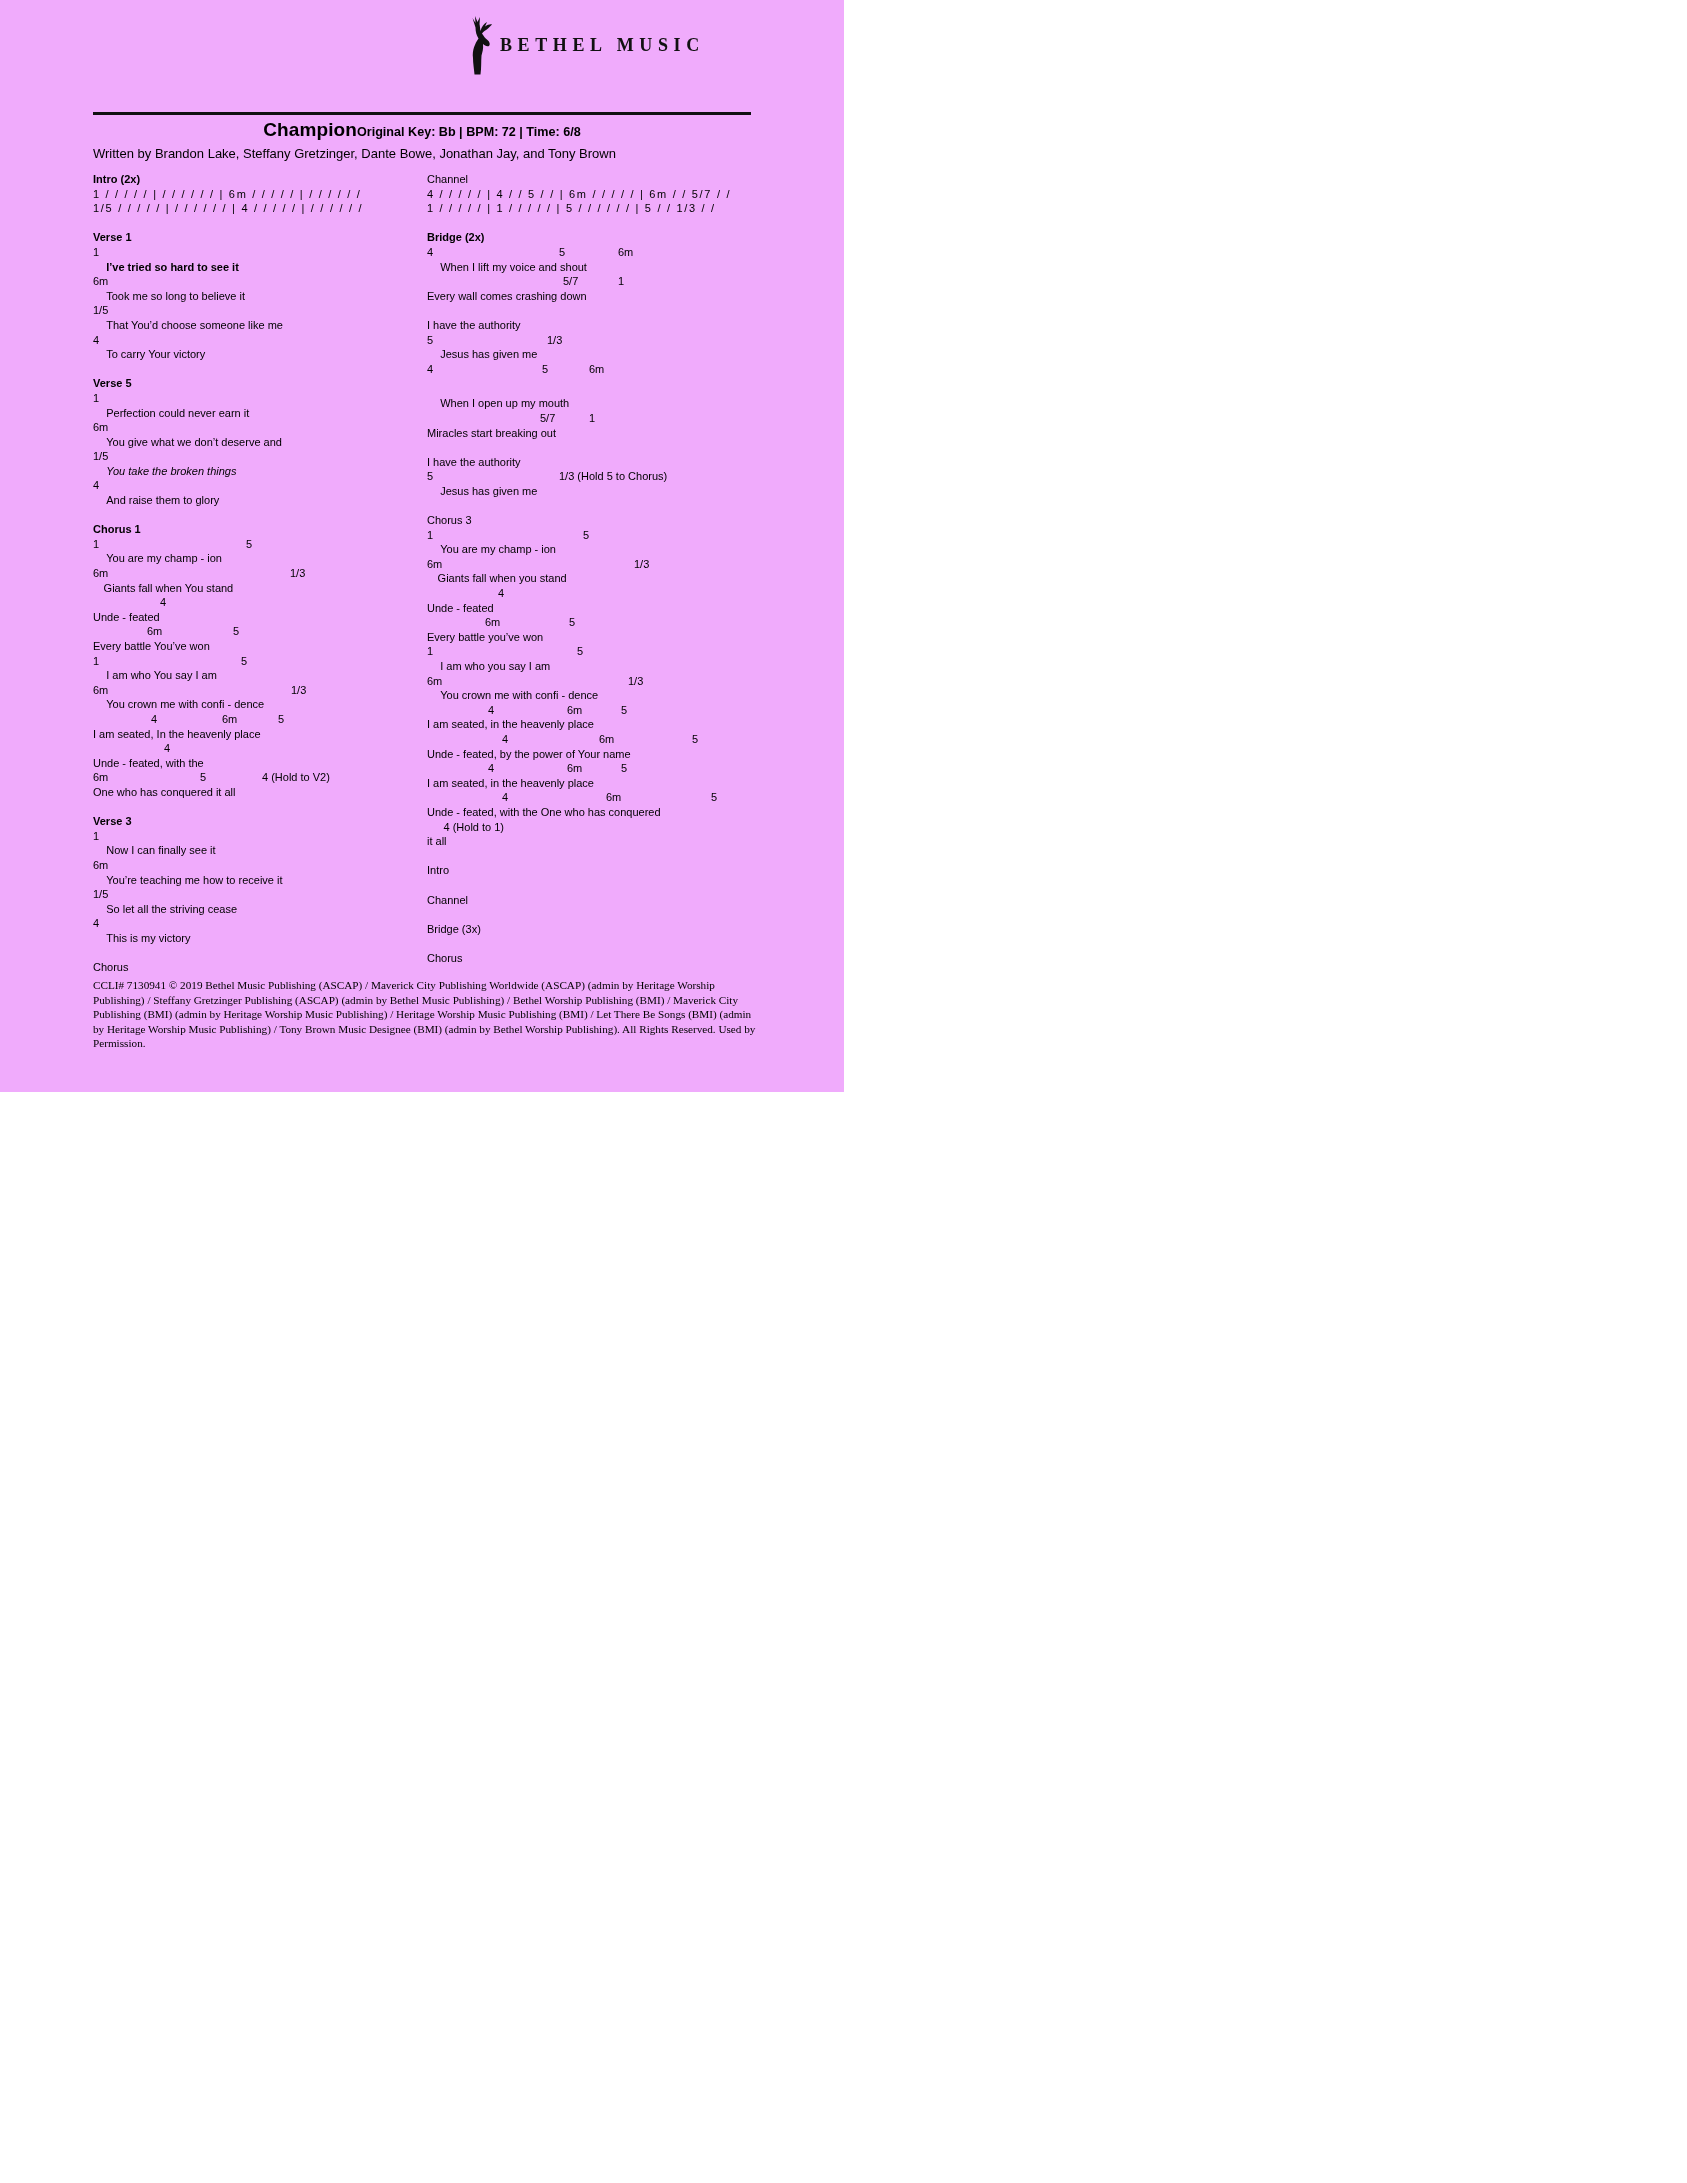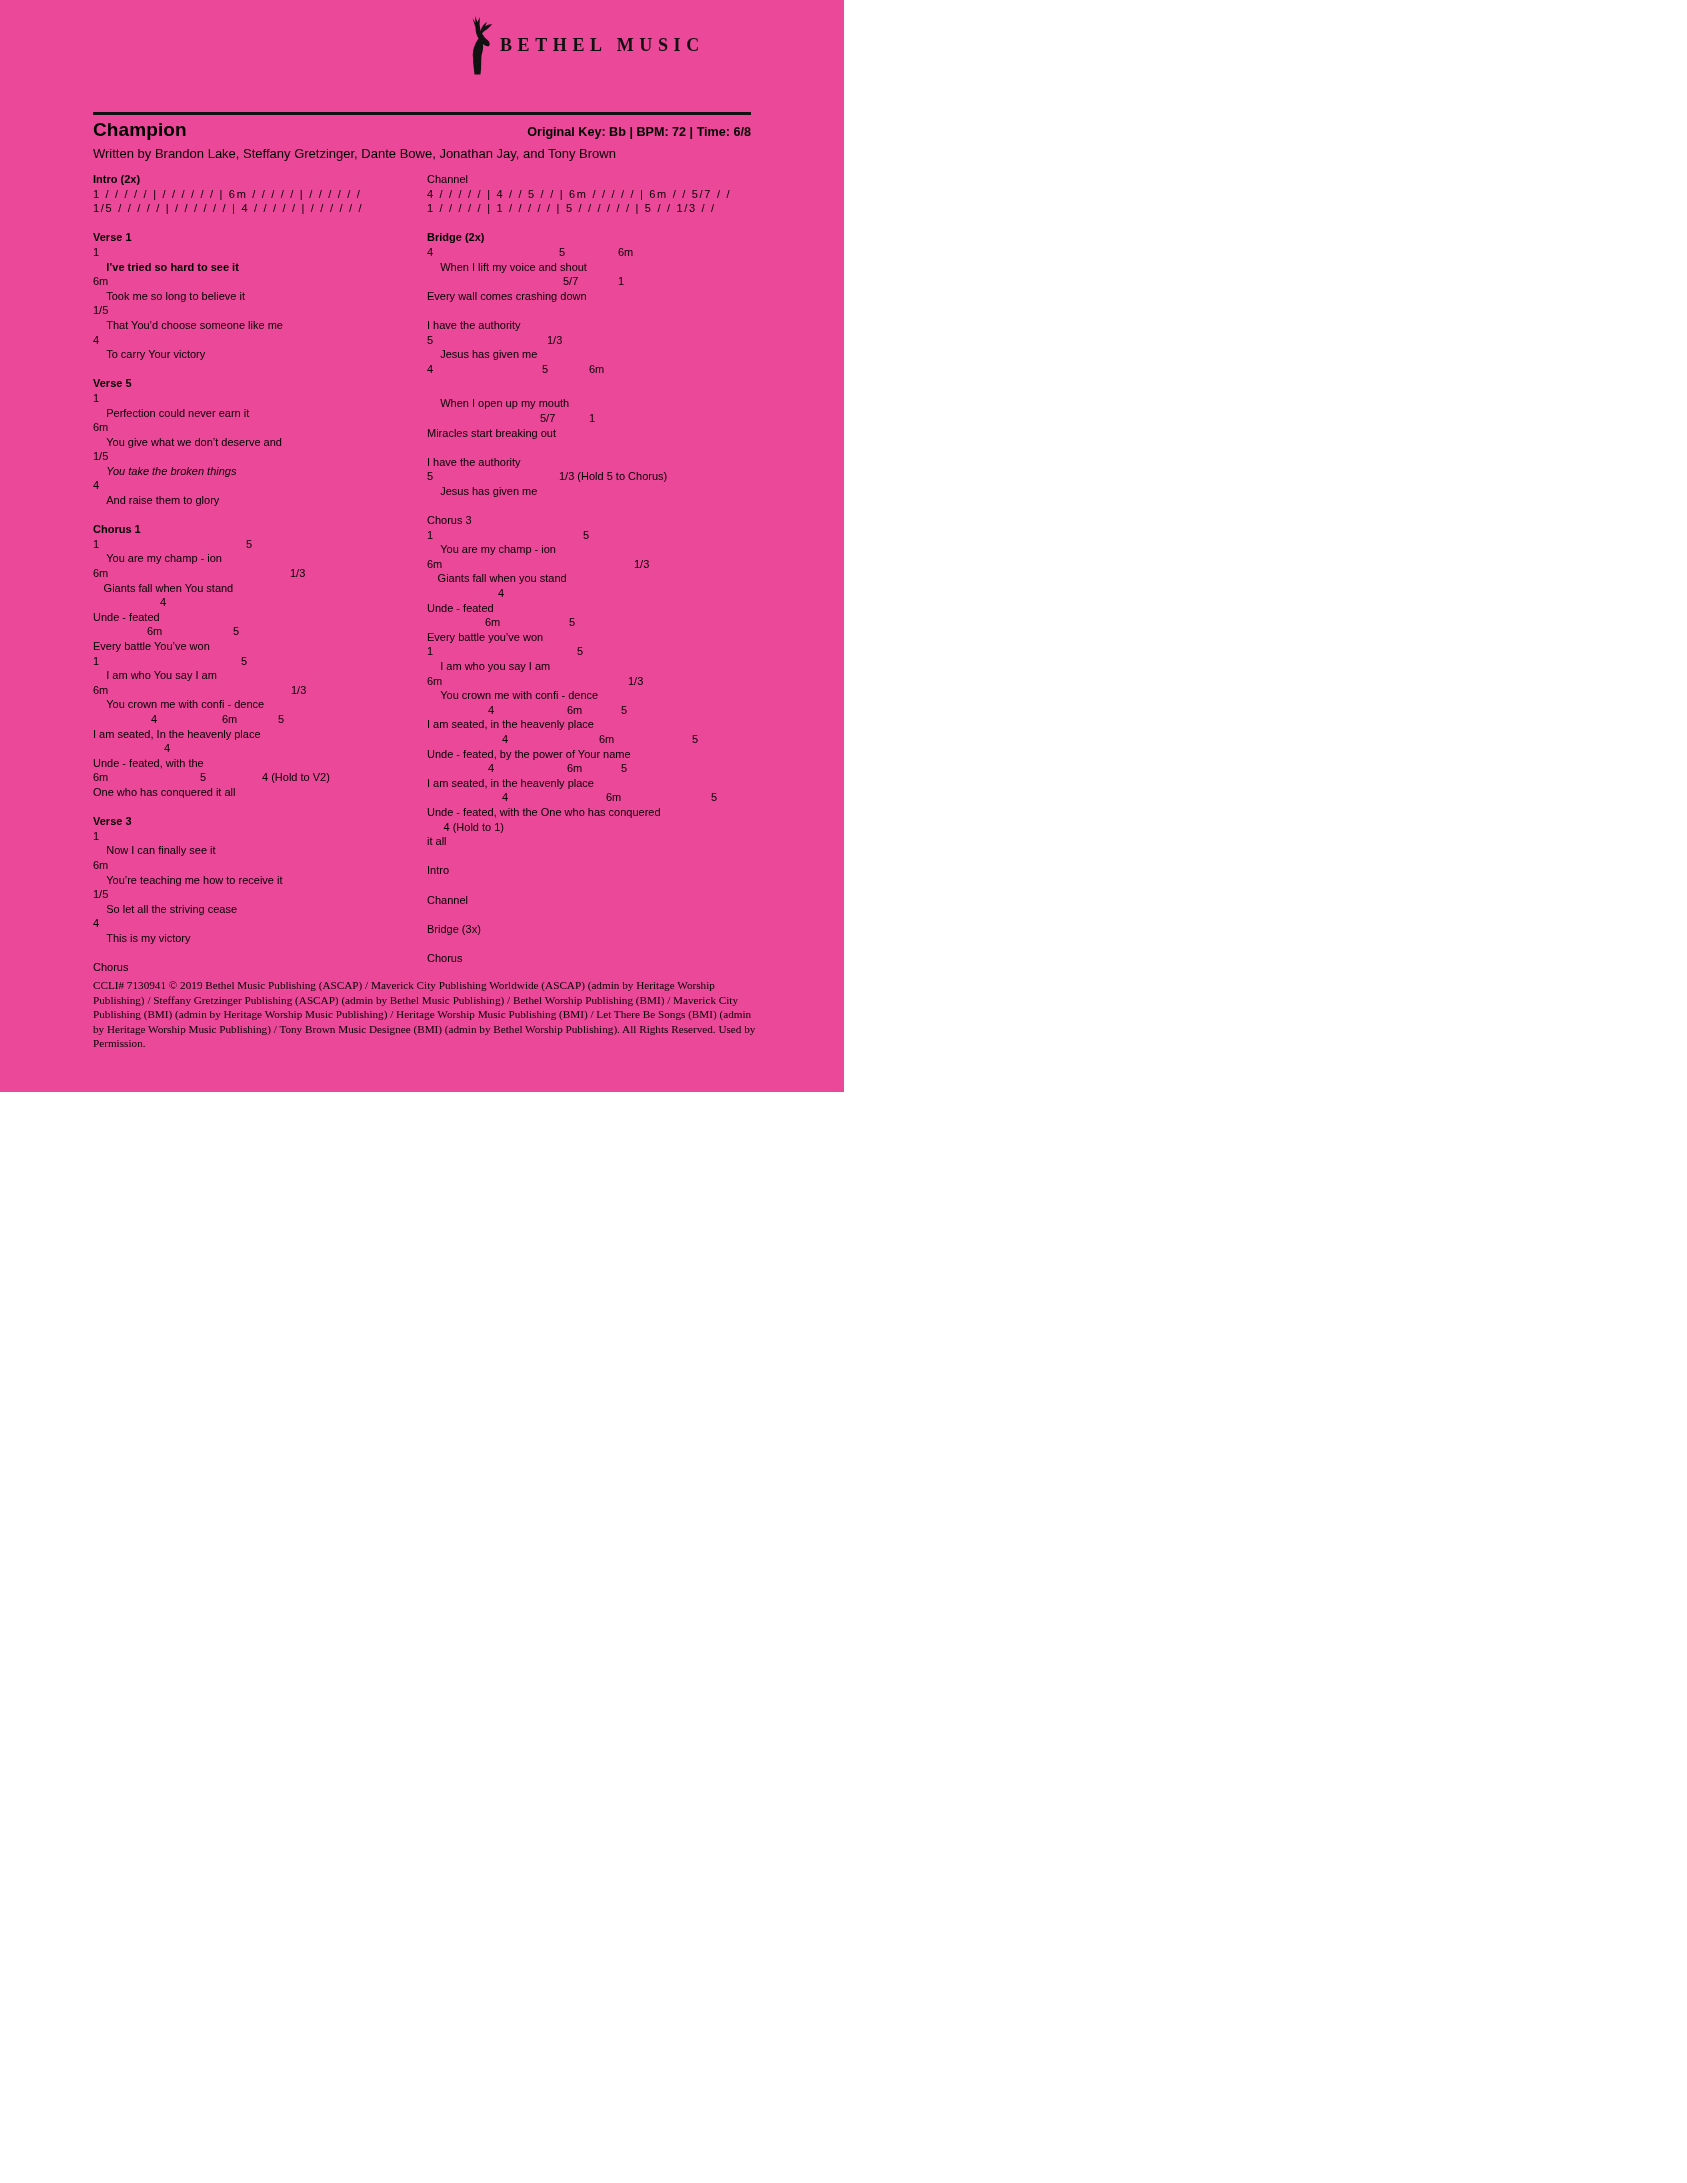--- a/index.html
+++ b/index.html
@@ -1,20 +1,20 @@
 <!DOCTYPE html>
 <html style="font-size:10.6px"><head>
 <meta charset="utf-8">
 <style>
   html,body{margin:0;padding:0;background:#ffffff;}
   .page{
     position:relative;
     width:844px;
     height:1092px;
-    background:#ec4899;
+    background:#f0abfc;
     color:#000;
     font-family:"Liberation Sans", sans-serif;
     overflow:hidden;
   }
   
   .logo{
     position:absolute;
     top:13.2px;
     left:462px;
     display:flex;
@@ -35,21 +35,21 @@
     position:absolute;
     left:93px; right:93px;
     top:112px; height:3.3px;
     background:#111;
   }
   .title-row{
     position:absolute;
     left:93px; right:93px;
     top:119px;
     display:flex;
-    justify-content:space-between;
+    justify-content:center;
     align-items:flex-end;
   }
   .song-title{
     font-size:19px;
     font-weight:bold;
     line-height:21px;
     letter-spacing:0.1px;
   }
   .key-info{
     font-size:12.6px;

